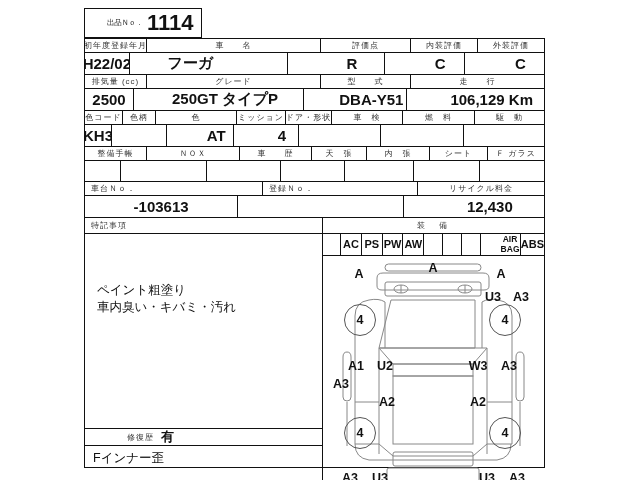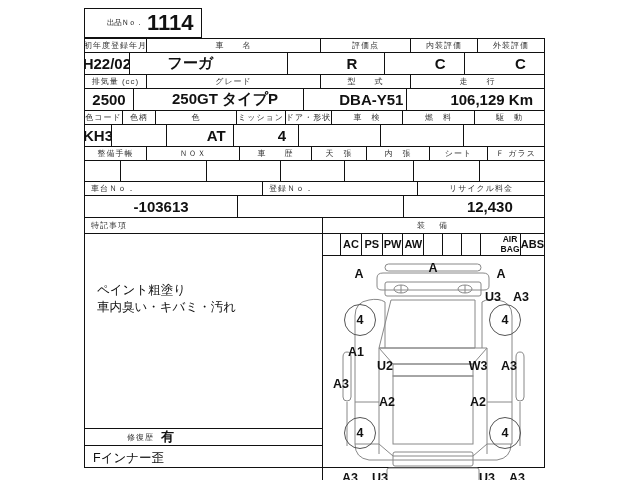--- a/index.html
+++ b/index.html
@@ -285,21 +285,21 @@
               <path d="M197 96 q4 0 4 5 v40 q0 4 -4 4 q-4 0 -4 -4 v-40 q0 -5 4 -5 z"></path>
               <path d="M24 146 v44"></path>
                 <path d="M197 146 v44"></path>
             </g>
           </svg>
         <div class="mark" style="left: 36px; top: 18px;">A</div>
             <div class="mark" style="left: 110px; top: 12px;">A</div>
             <div class="mark" style="left: 178px; top: 18px;">A</div>
             <div class="mark" style="left: 170px; top: 41px;">U3</div>
             <div class="mark" style="left: 198px; top: 41px;">A3</div>
-            <div class="mark" style="left: 33px; top: 96px;">A1</div>
+            <div class="mark" style="left: 33px; top: 110px;">A1</div>
             <div class="mark" style="left: 62px; top: 110px;">U2</div>
             <div class="mark" style="left: 155px; top: 110px;">W3</div>
             <div class="mark" style="left: 186px; top: 110px;">A3</div>
             <div class="mark" style="left: 18px; top: 128px;">A3</div>
             <div class="mark" style="left: 64px; top: 146px;">A2</div>
             <div class="mark" style="left: 155px; top: 146px;">A2</div>
             <div class="mark" style="left: 27px; top: 222px;">A3</div>
             <div class="mark" style="left: 57px; top: 222px;">U3</div>
             <div class="mark" style="left: 164px; top: 222px;">U3</div>
             <div class="mark" style="left: 194px; top: 222px;">A3</div>

